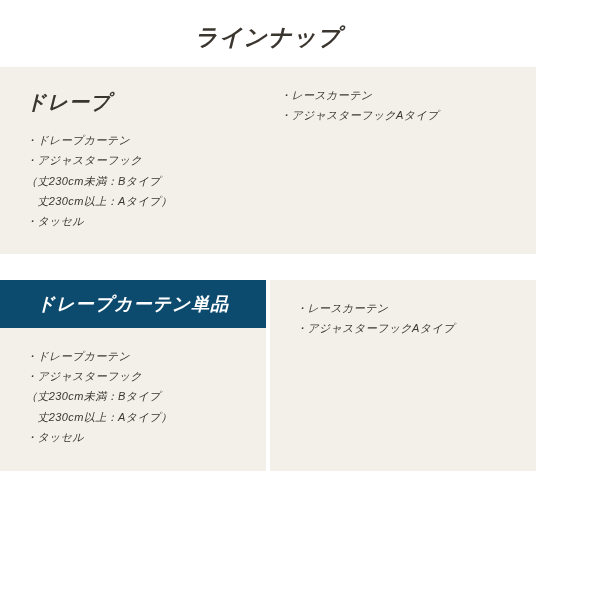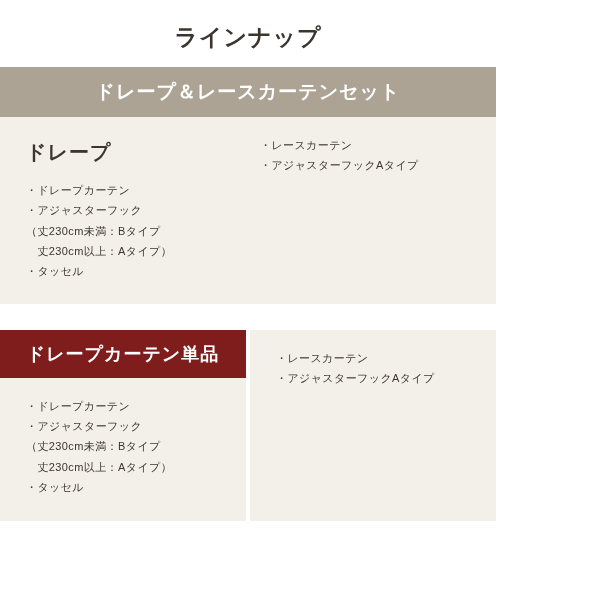--- a/index.html
+++ b/index.html
@@ -9,23 +9,24 @@
   body {
     width: 600px;
     height: 600px;
     background: #ffffff;
     font-family: "Liberation Sans", sans-serif;
     color: #3c3630;
     overflow: hidden;
   }
   .page {
     position: relative;
-    width: 496px;
+    width: 536px;
     height: 600px;
     box-sizing: border-box;
+    font-style: italic;
   }
   .page-title {
     text-align: center;
     font-size: 23px;
     font-weight: bold;
     letter-spacing: 1px;
     color: #3b352f;
     padding-top: 22px;
     padding-bottom: 14px;
   }
@@ -86,21 +87,21 @@
   .singles {
     display: flex;
     gap: 4px;
   }
   .single {
     background: #f3f0ea;
     flex: 1 1 0;
     box-sizing: border-box;
   }
   .single-head {
-    background: #7f1d1d;
+    background: #0c4a6e;
     color: #ffffff;
     font-size: 18px;
     font-weight: bold;
     letter-spacing: 1px;
     text-align: center;
     padding: 12px 0 12px 0;
   }
   .single-body {
     padding: 18px 16px 24px 26px;
   }
@@ -110,21 +111,20 @@
   }
 </style>
 </head>
 <body>
 
 <div class="page">
 
   <div class="page-title">ラインナップ</div>
 
   <div class="set-block">
-    <div class="set-head">ドレープ＆レースカーテンセット</div>
     <div class="set-body">
 
       <div class="col col-left">
         <div class="col-title">ドレープ</div>
         <ul class="items">
           <li>・ドレープカーテン</li>
           <li>・アジャスターフック</li>
           <li>（丈230cm未満：Bタイプ</li>
           <li>　丈230cm以上：Aタイプ）</li>
           <li>・タッセル</li>

